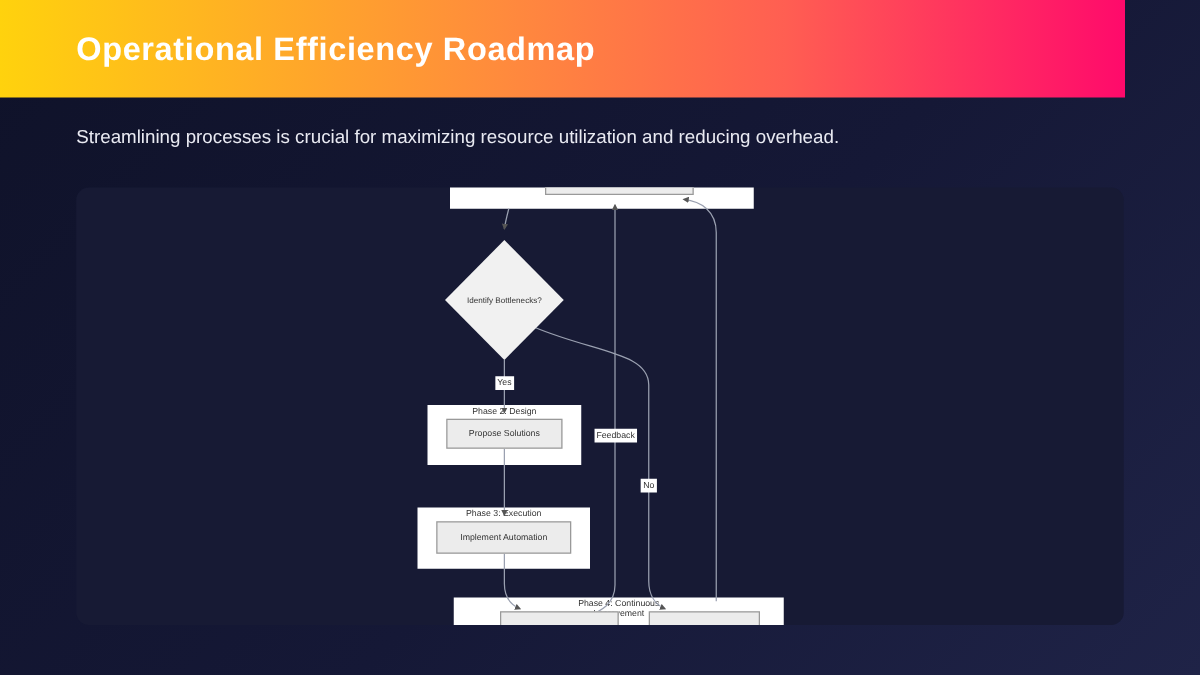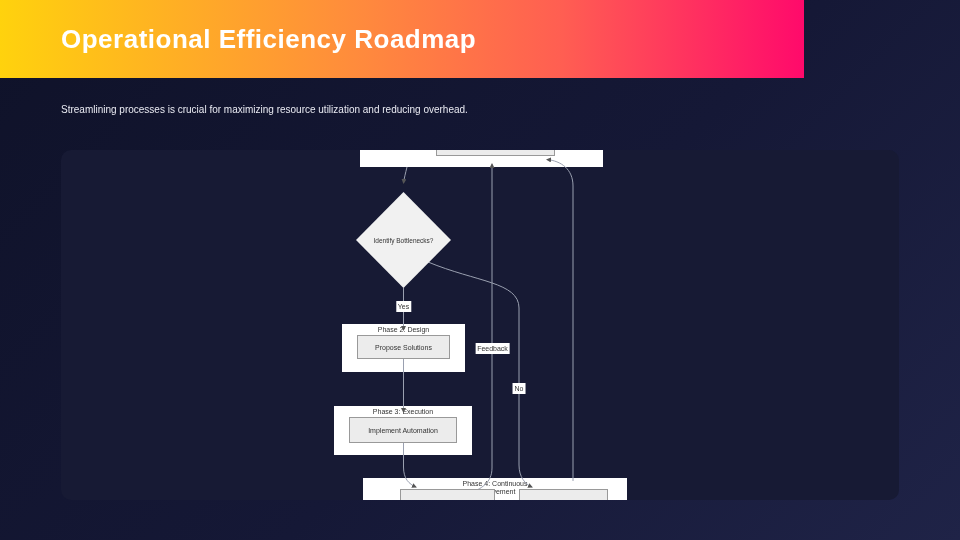--- a/index.html
+++ b/index.html
@@ -17,30 +17,30 @@
     --label-text:#333333;
   }
   html,body{margin:0;padding:0;}
   body{
     width:960px;height:540px;overflow:hidden;
     font-family:"Liberation Sans", sans-serif;
     background:linear-gradient(135deg, var(--page-bg-start) 0%, #151836 55%, var(--page-bg-end) 100%);
     position:relative;
   }
   .header{
-    position:absolute;left:0;top:0;width:804px;height:78px;
+    position:absolute;left:0;top:0;width:900px;height:78px;
     background:linear-gradient(90deg, var(--header-gradient-start) 0%, var(--header-gradient-mid) 45%, #ff5e52 70%, var(--header-gradient-end) 100%);
     display:flex;align-items:center;
   }
   .header-title{
     margin-left:61px;color:#ffffff;font-size:26px;font-weight:bold;letter-spacing:.5px;
   }
   .intro-text{
     position:absolute;left:61px;top:100px;width:840px;
-    color:#e9eaf2;font-size:10px;line-height:19px;
+    color:#e9eaf2;font-size:15px;line-height:19px;
   }
   .panel{
     position:absolute;left:61px;top:150px;width:838px;height:350px;
     background:var(--panel-bg);border-radius:10px;overflow:hidden;
   }
   .container{
     position:absolute;background:var(--container-fill);z-index:1;
     font-size:7px;color:var(--label-text);text-align:center;
   }
   .container .ctitle{display:block;padding-top:2px;line-height:8px;}

